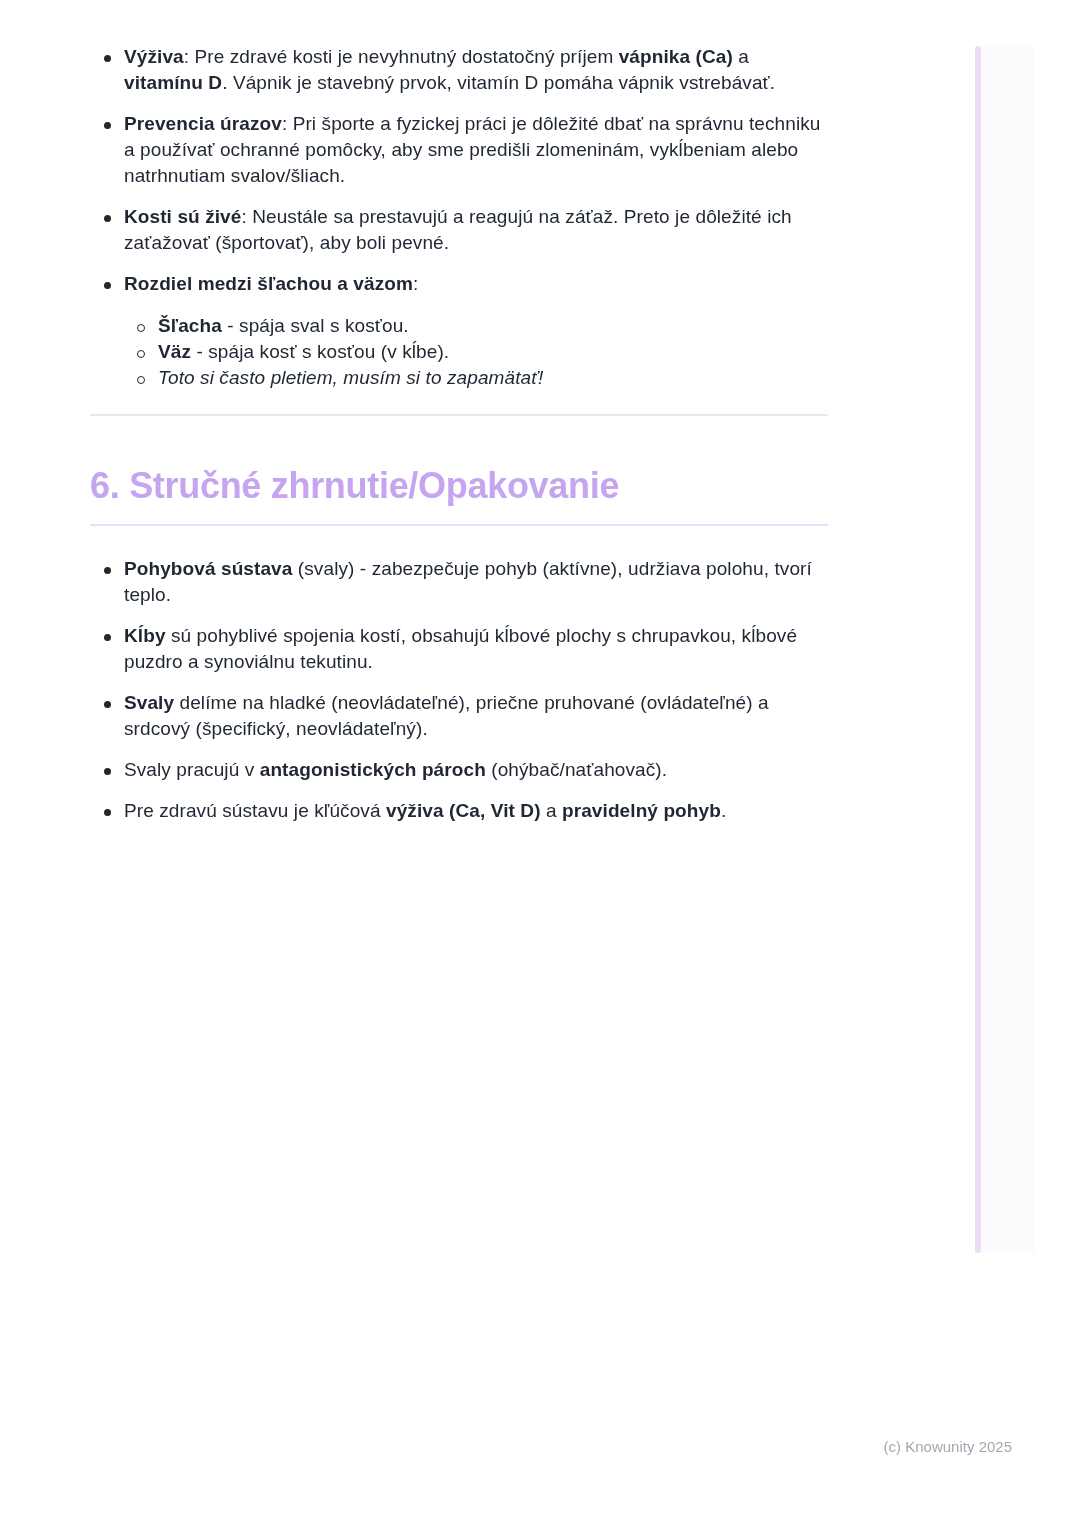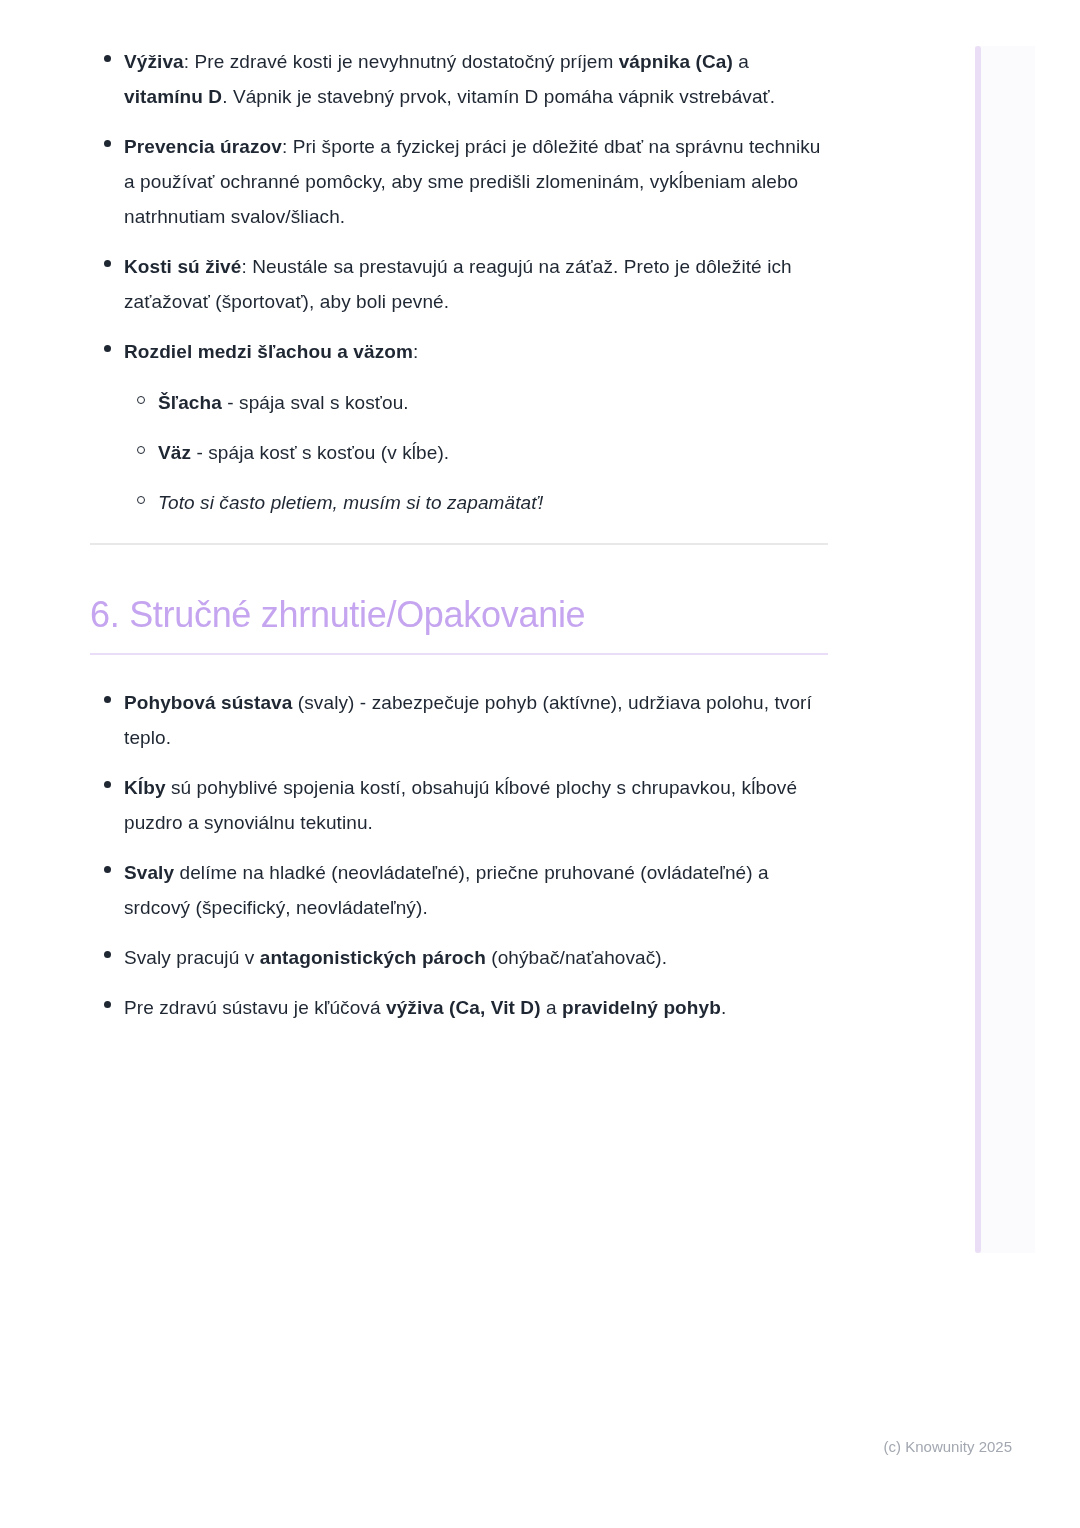--- a/index.html
+++ b/index.html
@@ -9,45 +9,45 @@
     font-family:"Liberation Sans", sans-serif;
     color:var(--text,#1f2733);
   }
   .page { position:absolute; inset:0; background:#ffffff; }
 
   .content { position:absolute; left:90px; top:44px; width:738px; }
 
   ul.bullets { list-style:none; }
   ul.bullets > li {
     position:relative; padding-left:34px;
-    font-size:19px; line-height:35px; margin-bottom:15px;
+    font-size:19px; line-height:26px; margin-bottom:15px;
     letter-spacing:0.1px;
   }
   ul.bullets > li::before {
     content:""; position:absolute; left:14px; top:11px;
     width:7px; height:7px; border-radius:50%; background:currentColor;
   }
   ul.sub { list-style:none; margin-top:0; }
-  ul.sub > li { position:relative; padding-left:34px; margin-top:15px; }
+  ul.sub > li { position:relative; padding-left:34px; }
   ul.sub > li:first-child { margin-top:16px; }
   ul.sub > li::before {
     content:""; position:absolute; left:13px; top:11px;
     width:6px; height:6px; border-radius:50%;
     border:1.7px solid currentColor; background:transparent;
   }
   .b { font-weight:bold; }
   .i { font-style:italic; }
 
   .divider { border:none; height:2px; width:738px; }
   .divider.gray { background:var(--div-gray,#e8e8e8); margin-top:23px; }
   .divider.purple { background:var(--div-purple,#eaddf7); margin-top:16px; }
 
   h2.heading {
     margin-top:48px; margin-bottom:0;
-    font-size:36px; line-height:44px; font-weight:normal;
+    font-size:36px; line-height:44px; font-weight:bold;
     color:var(--heading,#c5a5ef); letter-spacing:-0.3px;
   }
   .summary-list { margin-top:30px; }
 
   .side-col {
     position:absolute; left:975px; top:46px; width:60px; height:1207px;
     background:var(--stripe-bg,#fbfafd);
   }
   .side-line {
     position:absolute; left:975px; top:46px; width:6px; height:1207px;

